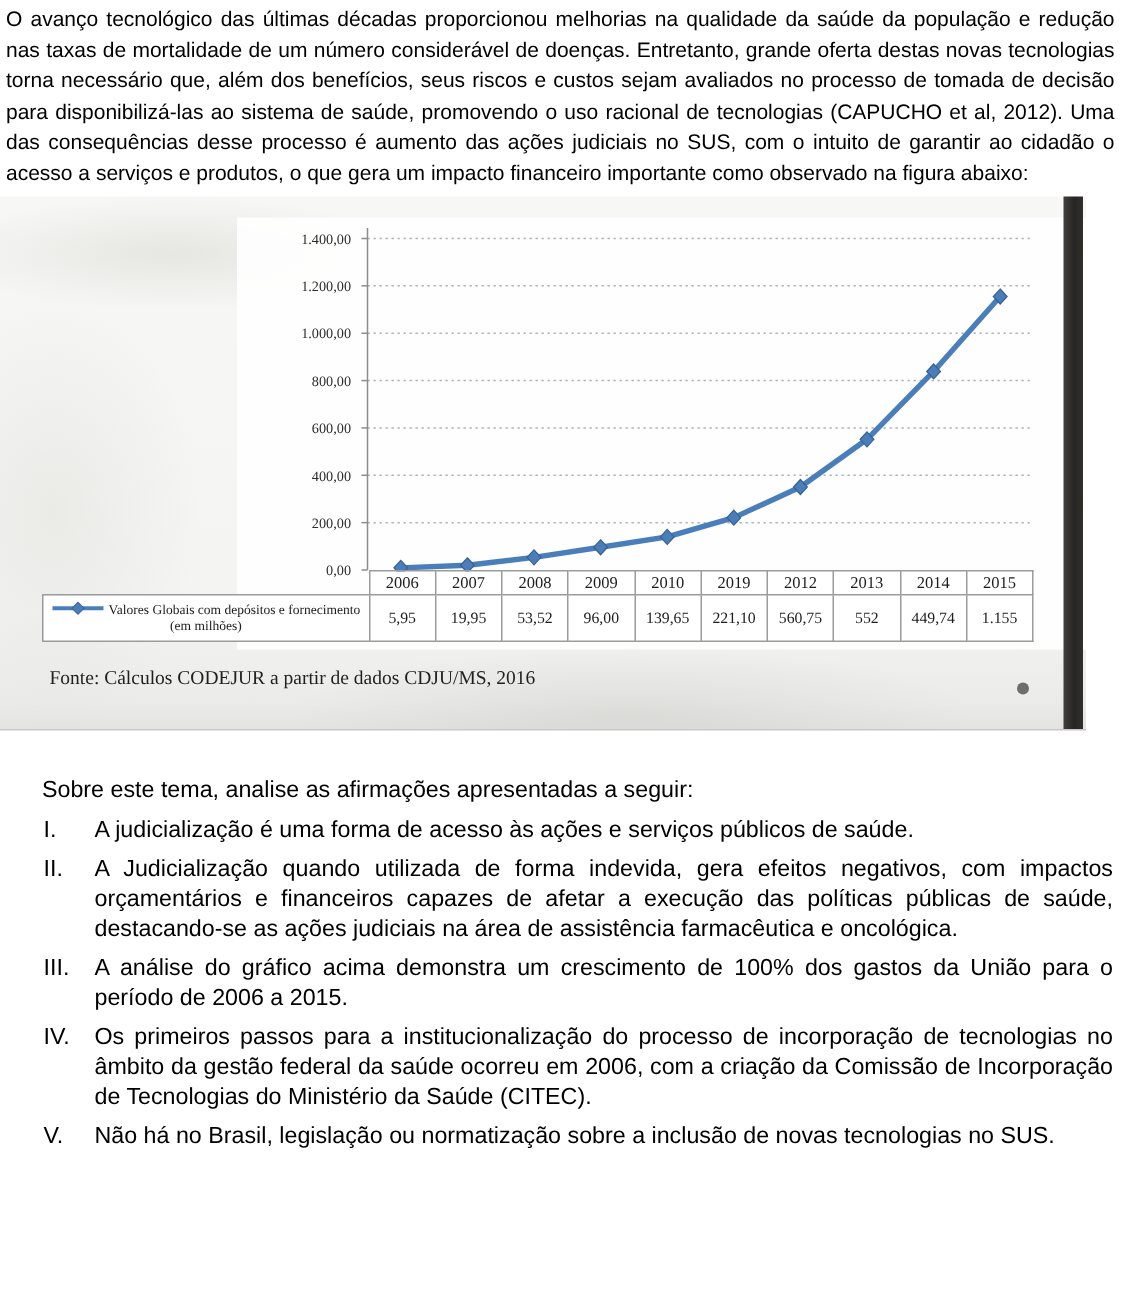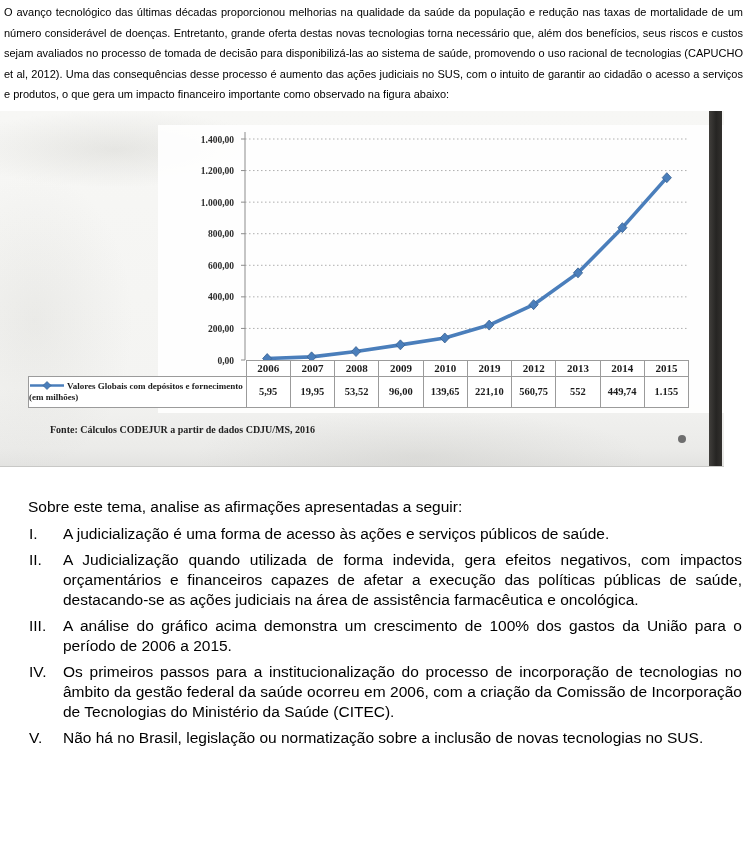--- a/index.html
+++ b/index.html
@@ -3,35 +3,34 @@
 <meta charset="utf-8">
 <style>
   html,body{margin:0;padding:0;}
   body{
     width:748px;height:860px;background:#ffffff;color:#000;
     font-family:"Liberation Sans",sans-serif;overflow:hidden;
   }
   .page{width:748px;height:860px;position:relative;}
   .text-block{padding:0 5px 0 4px;}
   .intro{
-    margin-top:2px;font-size:11px;line-height:20.5px;text-align:justify;
+    margin-top:2px;font-size:14px;line-height:20.5px;text-align:justify;
   }
   .caption{
     margin-top:24px;font-size:15.5px;line-height:18px;
   }
   
   .figure{
     position:relative;margin-top:6px;width:724px;height:355px;
     background:
       radial-gradient(ellipse 230px 55px at 115px 38px, rgba(186,186,180,0.28), rgba(186,186,180,0) 70%),
       radial-gradient(ellipse 140px 210px at 35px 210px, rgba(186,186,180,0.18), rgba(186,186,180,0) 70%),
       radial-gradient(ellipse 300px 60px at 420px 345px, rgba(170,170,165,0.20), rgba(170,170,165,0) 75%),
       linear-gradient(180deg,#f7f7f5 0%,#f4f4f2 78%,#ebebe9 95%,#e3e3e1 100%);
     border-bottom:1px solid #c8c8c6;
-    font-weight:bold;
   }
   .chart-backdrop{
     position:absolute;left:158px;top:14px;width:566px;height:288px;
     background:rgba(255,255,255,0.88);
   }
   .figure svg.chart{position:absolute;left:0;top:0;}
   .ytick{
     font-family:"Liberation Serif",serif;font-size:9.5px;fill:#2b2b2b;
   }
   table.dtable{
@@ -43,27 +42,27 @@
   td.ghost{border:none;background:transparent;width:217px;}
   td.year-cell{
     border:1px solid #9b9b9b;background:#fff;text-align:center;
     font-size:11px;height:15px;color:#1c1c1c;
   }
   td.val-cell{
     border:1px solid #9b9b9b;background:#fff;text-align:center;
     font-size:10.5px;height:30px;color:#1c1c1c;
   }
   td.legend-cell{
-    border:1px solid #9b9b9b;background:#fff;
+    border:1px solid #9b9b9b;background:#fff;text-align:center;
     font-size:9px;line-height:11px;color:#1c1c1c;padding:2px 3px;
   }
   .legend-icon{vertical-align:-1px;margin-right:2px;}
   .fig-source{
-    position:absolute;left:50px;top:313px;
-    font-family:"Liberation Serif",serif;font-size:10px;color:#1f1f1f;
+    position:absolute;left:33px;top:313px;
+    font-family:"Liberation Serif",serif;font-size:13px;color:#1f1f1f;
   }
   .page-dot{
     position:absolute;left:678px;top:324px;width:8px;height:8px;
     border-radius:50%;background:#6e6e6e;
   }
   .fig-dark-edge{
     position:absolute;right:2px;top:0;width:13px;height:100%;
     background:linear-gradient(90deg,#413f3c,#262523 55%,#32302d);
   }
   

